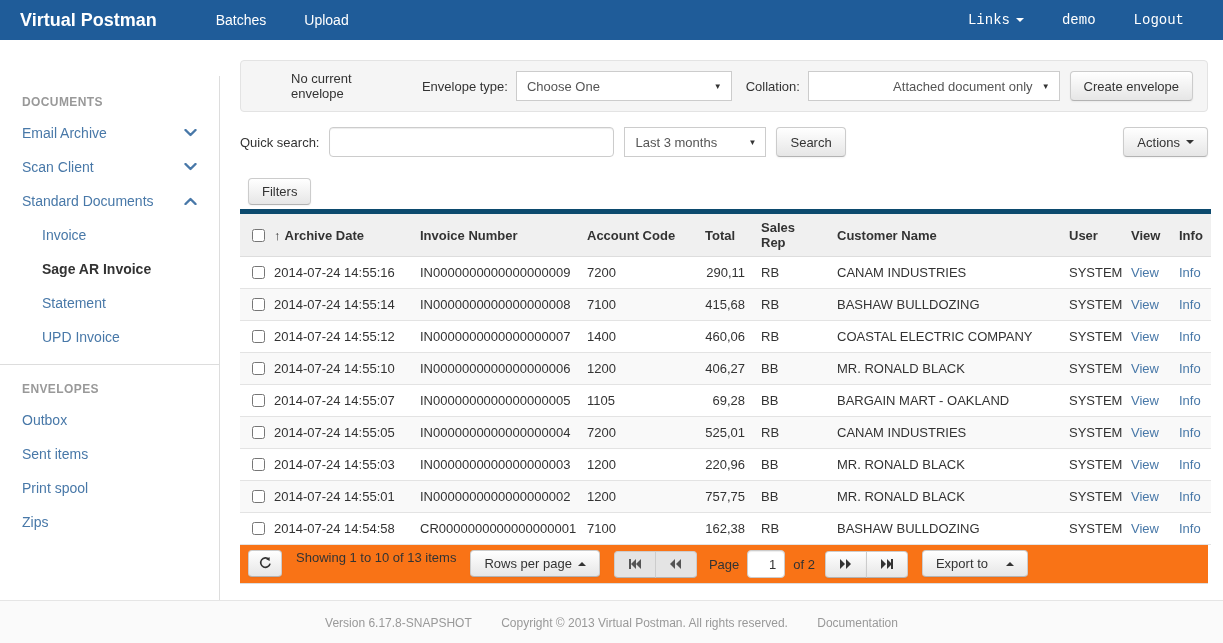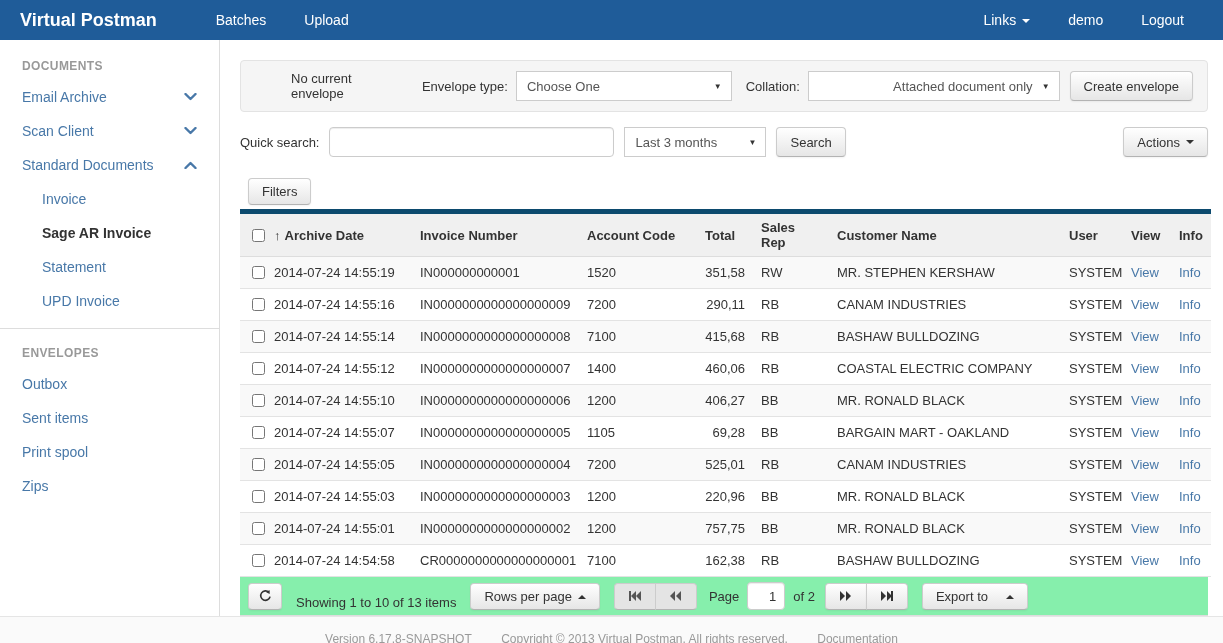--- a/index.html
+++ b/index.html
@@ -15,34 +15,34 @@
   .navbar {
     height: 40px;
     background: #1f5c99;
     display: flex;
     align-items: center;
     padding: 0 20px;
     color: #fff;
   }
   .brand { font-size: 18px; font-weight: bold; margin-right: 40px; cursor: pointer; white-space: nowrap; }
   .nav-item { padding: 0 19px; font-size: 14px; cursor: pointer; }
-  .nav-right { margin-left: auto; display: flex; align-items: flex-start; }
+  .nav-right { margin-left: auto; display: flex; align-items: flex-start; font-family: Liberation Mono, monospace; }
   .caret-dn {
     display: inline-block; width: 0; height: 0;
     border-left: 4px solid transparent; border-right: 4px solid transparent;
     border-top: 4px solid currentColor; margin-left: 6px; vertical-align: middle;
   }
   .caret-up {
     display: inline-block; width: 0; height: 0;
     border-left: 4px solid transparent; border-right: 4px solid transparent;
     border-bottom: 4px solid currentColor; margin-left: 6px; vertical-align: middle;
   }
   
   .content { display: flex; align-items: stretch; min-height: 560px; }
-  .sidebar { width: 220px; flex: 0 0 220px; border-right: 1px solid #ddd; padding-top: 10px; }
+  .sidebar { width: 220px; flex: 0 0 220px; border-right: 1px solid #ddd; padding-top: 10px; margin-top: 36px; }
   .main { flex: 1; padding: 20px 15px 0 20px; min-width: 0; }
   
   .side-title { color: #999; font-weight: bold; font-size: 12px; padding: 9px 22px 7px 22px; letter-spacing: .4px; }
   .side-item {
     display: flex; justify-content: space-between; align-items: center;
     padding: 9px 22px; color: #4878a8; font-size: 14px; cursor: pointer;
   }
   .side-sub { padding-left: 42px; }
   .side-item.active { color: #333; font-weight: bold; cursor: default; }
   .side-divider { border: none; border-top: 1px solid #ddd; margin: 10px 0 8px 0; }
@@ -104,22 +104,22 @@
   th.c-total { text-align: right; }
   .c-rep { width: 76px; margin-left: 12px; }
   .c-customer { width: 232px; }
   .c-user { width: 62px; }
   .c-view { width: 48px; }
   .c-info { width: 40px; }
   .tbl-link { color: #4878a8; text-decoration: none; cursor: pointer; }
   .sort-arrow { font-weight: bold; margin-right: 4px; }
   
   .table-footer {
-    display: flex; align-items: flex-end;
-    background: #86efac; border-bottom: 1px solid #ddd;
+    display: flex; align-items: flex-start;
+    background: #f97316; border-bottom: 1px solid #ddd;
     padding: 5px 8px; margin-top: 0;
   }
   .btn-refresh { width: 34px; padding: 0; }
   .showing { margin: 0 14px; }
   .btn-group { display: inline-flex; }
   .btn-group .btn { border-radius: 0; margin-left: -1px; }
   .btn-group .btn:first-child { border-radius: 4px 0 0 4px; margin-left: 0; }
   .btn-group .btn:last-child { border-radius: 0 4px 4px 0; }
   .pager { display: inline-flex; align-items: center; margin-left: 14px; }
   .page-lbl { margin: 0 8px 0 12px; }
@@ -236,32 +236,20 @@
           <th class="c-account">Account Code</th>
           <th class="c-total">Total</th>
           <th class="c-rep">Sales Rep</th>
           <th class="c-customer">Customer Name</th>
           <th class="c-user">User</th>
           <th class="c-view">View</th>
           <th class="c-info">Info</th>
         </tr>
       </thead>
       <tbody>
-          <tr class="striped">
-        <td class="c-check"><input type="checkbox" style=""></td>
-        <td class="c-date">2014-07-24 14:55:19</td>
-        <td class="c-invoice">IN000000000001</td>
-        <td class="c-account">1520</td>
-        <td class="c-total">351,58</td>
-        <td class="c-rep">RW</td>
-        <td class="c-customer">MR. STEPHEN KERSHAW</td>
-        <td class="c-user">SYSTEM</td>
-        <td class="c-view"><a class="tbl-link">View</a></td>
-        <td class="c-info"><a class="tbl-link">Info</a></td>
-      </tr>
           <tr>
         <td class="c-check"><input type="checkbox" style=""></td>
         <td class="c-date">2014-07-24 14:55:16</td>
         <td class="c-invoice">IN0000000000000000009</td>
         <td class="c-account">7200</td>
         <td class="c-total">290,11</td>
         <td class="c-rep">RB</td>
         <td class="c-customer">CANAM INDUSTRIES</td>
         <td class="c-user">SYSTEM</td>
         <td class="c-view"><a class="tbl-link">View</a></td>

